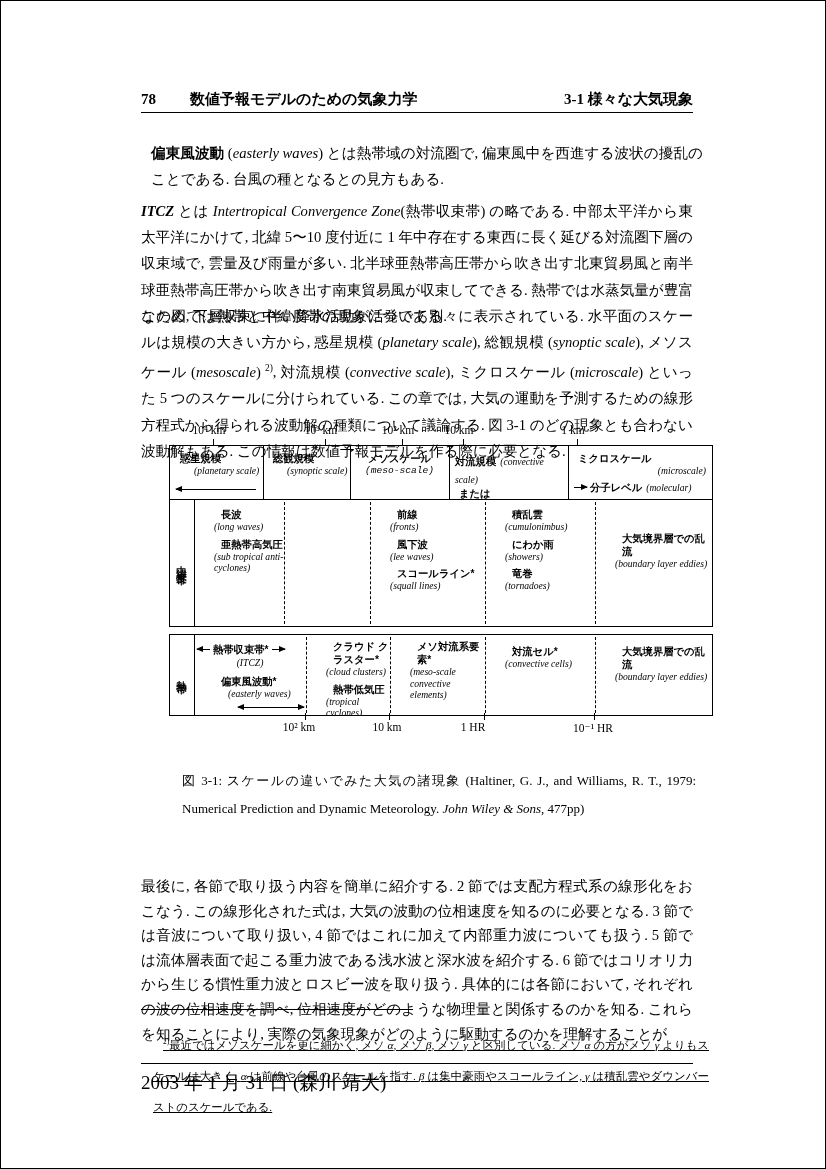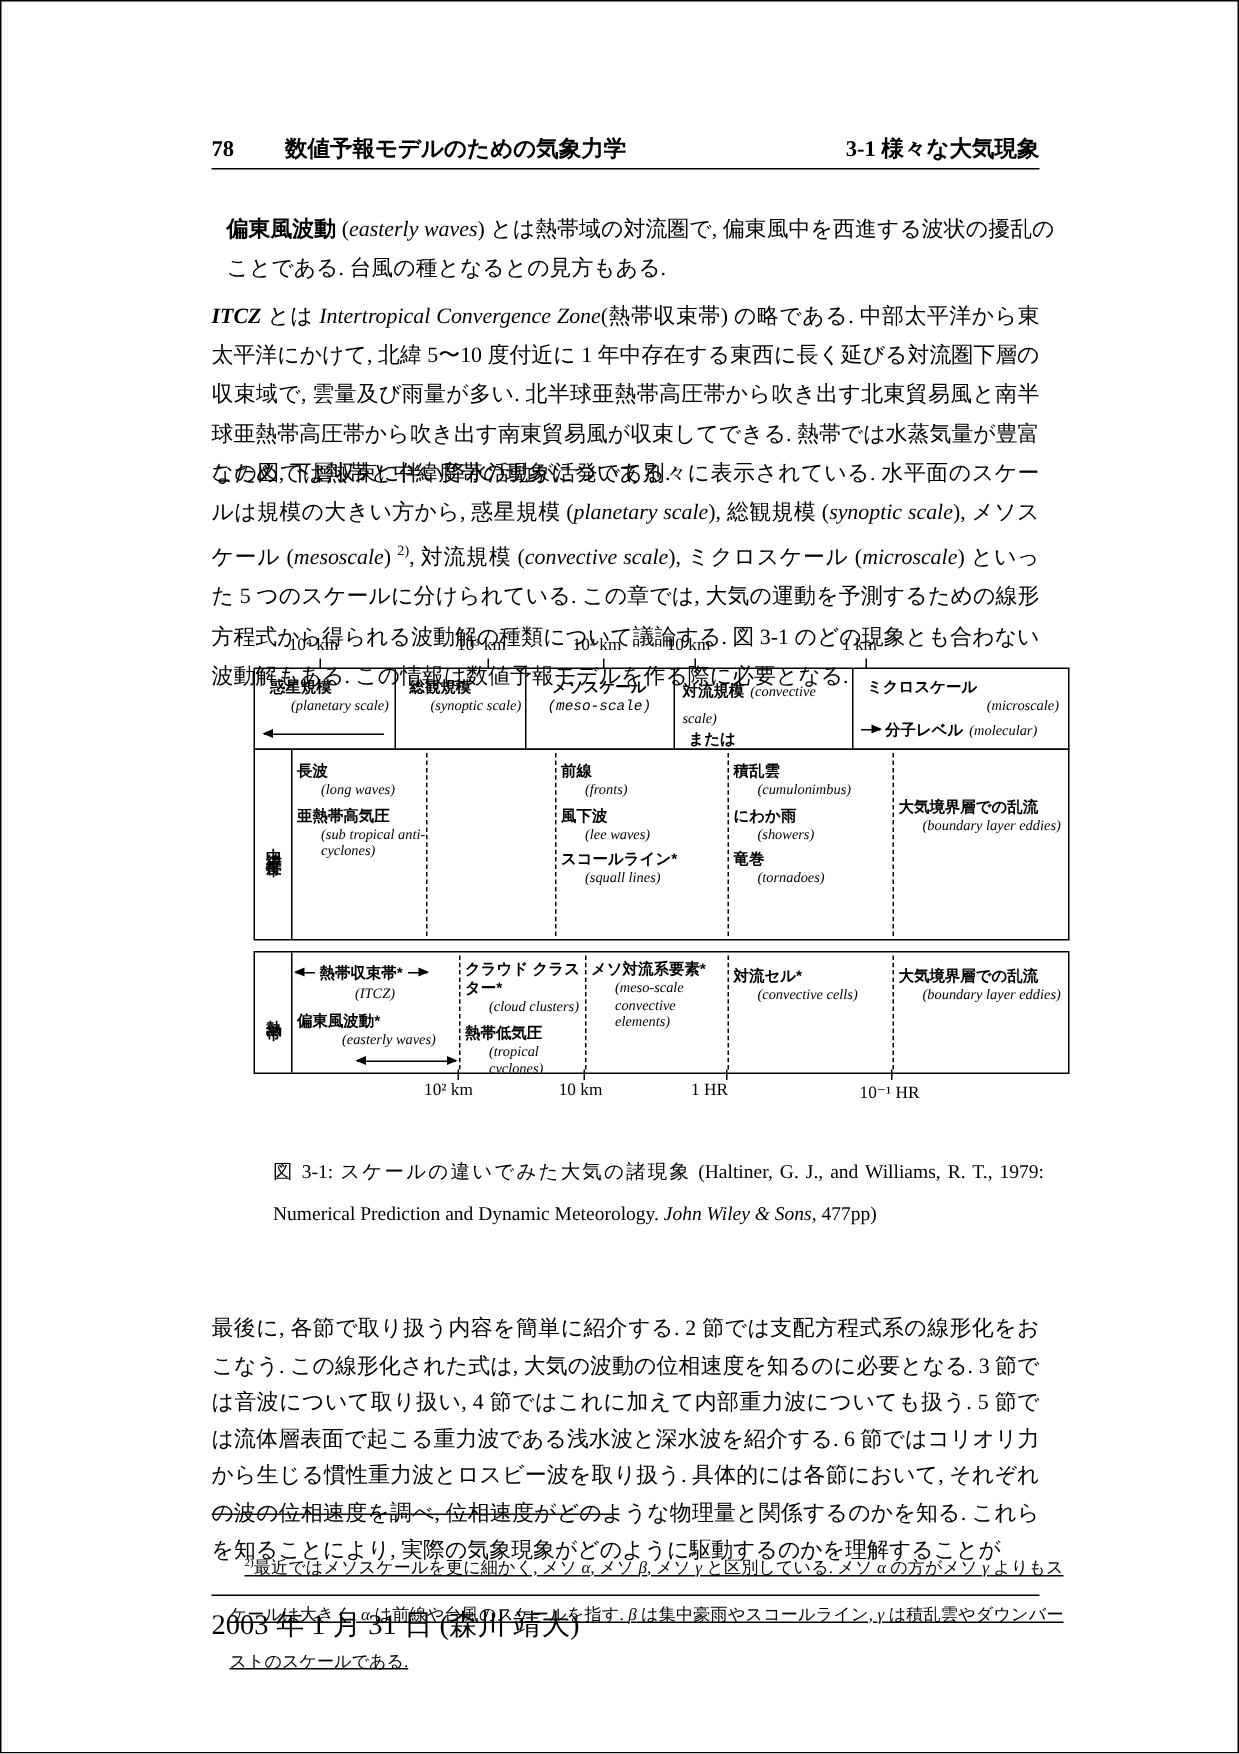--- a/index.html
+++ b/index.html
@@ -67,21 +67,21 @@
   .band.tropical { top:209px; height:82px; }
   .band-label { position:absolute; left:0; top:0; bottom:0; width:24px;
                 border-right:1.2px solid #000;
                 display:flex; align-items:center; justify-content:center;
                 writing-mode:vertical-rl; text-orientation:upright;
                 font-family:"Liberation Sans","DejaVu Sans",sans-serif;
                 font-weight:bold; font-size:10.5px; letter-spacing:3px; }
   .dash { position:absolute; top:2px; bottom:2px; width:0; border-left:1.5px dashed #000; }
   .bcol { position:absolute; top:0; bottom:0; padding-top:8px; box-sizing:border-box; overflow:hidden; }
   .bcol .item { margin-bottom:5px; }
-  .bcol .jp { padding-left:4px; }
+  .bcol .jp { padding-left:27px; }
   .bcol .en { padding-left:20px; }
   .bcol.vcenter { padding-top:32px; }
 
   .arrline { position:absolute; height:0; border-top:1.2px solid #000; }
   .arrline.l::before { content:""; position:absolute; left:-1px; top:-4.2px; width:0; height:0;
                        border-top:3.6px solid transparent; border-bottom:3.6px solid transparent;
                        border-right:7px solid #000; }
   .arrline.r::after  { content:""; position:absolute; right:-1px; top:-4.2px; width:0; height:0;
                        border-top:3.6px solid transparent; border-bottom:3.6px solid transparent;
                        border-left:7px solid #000; }

